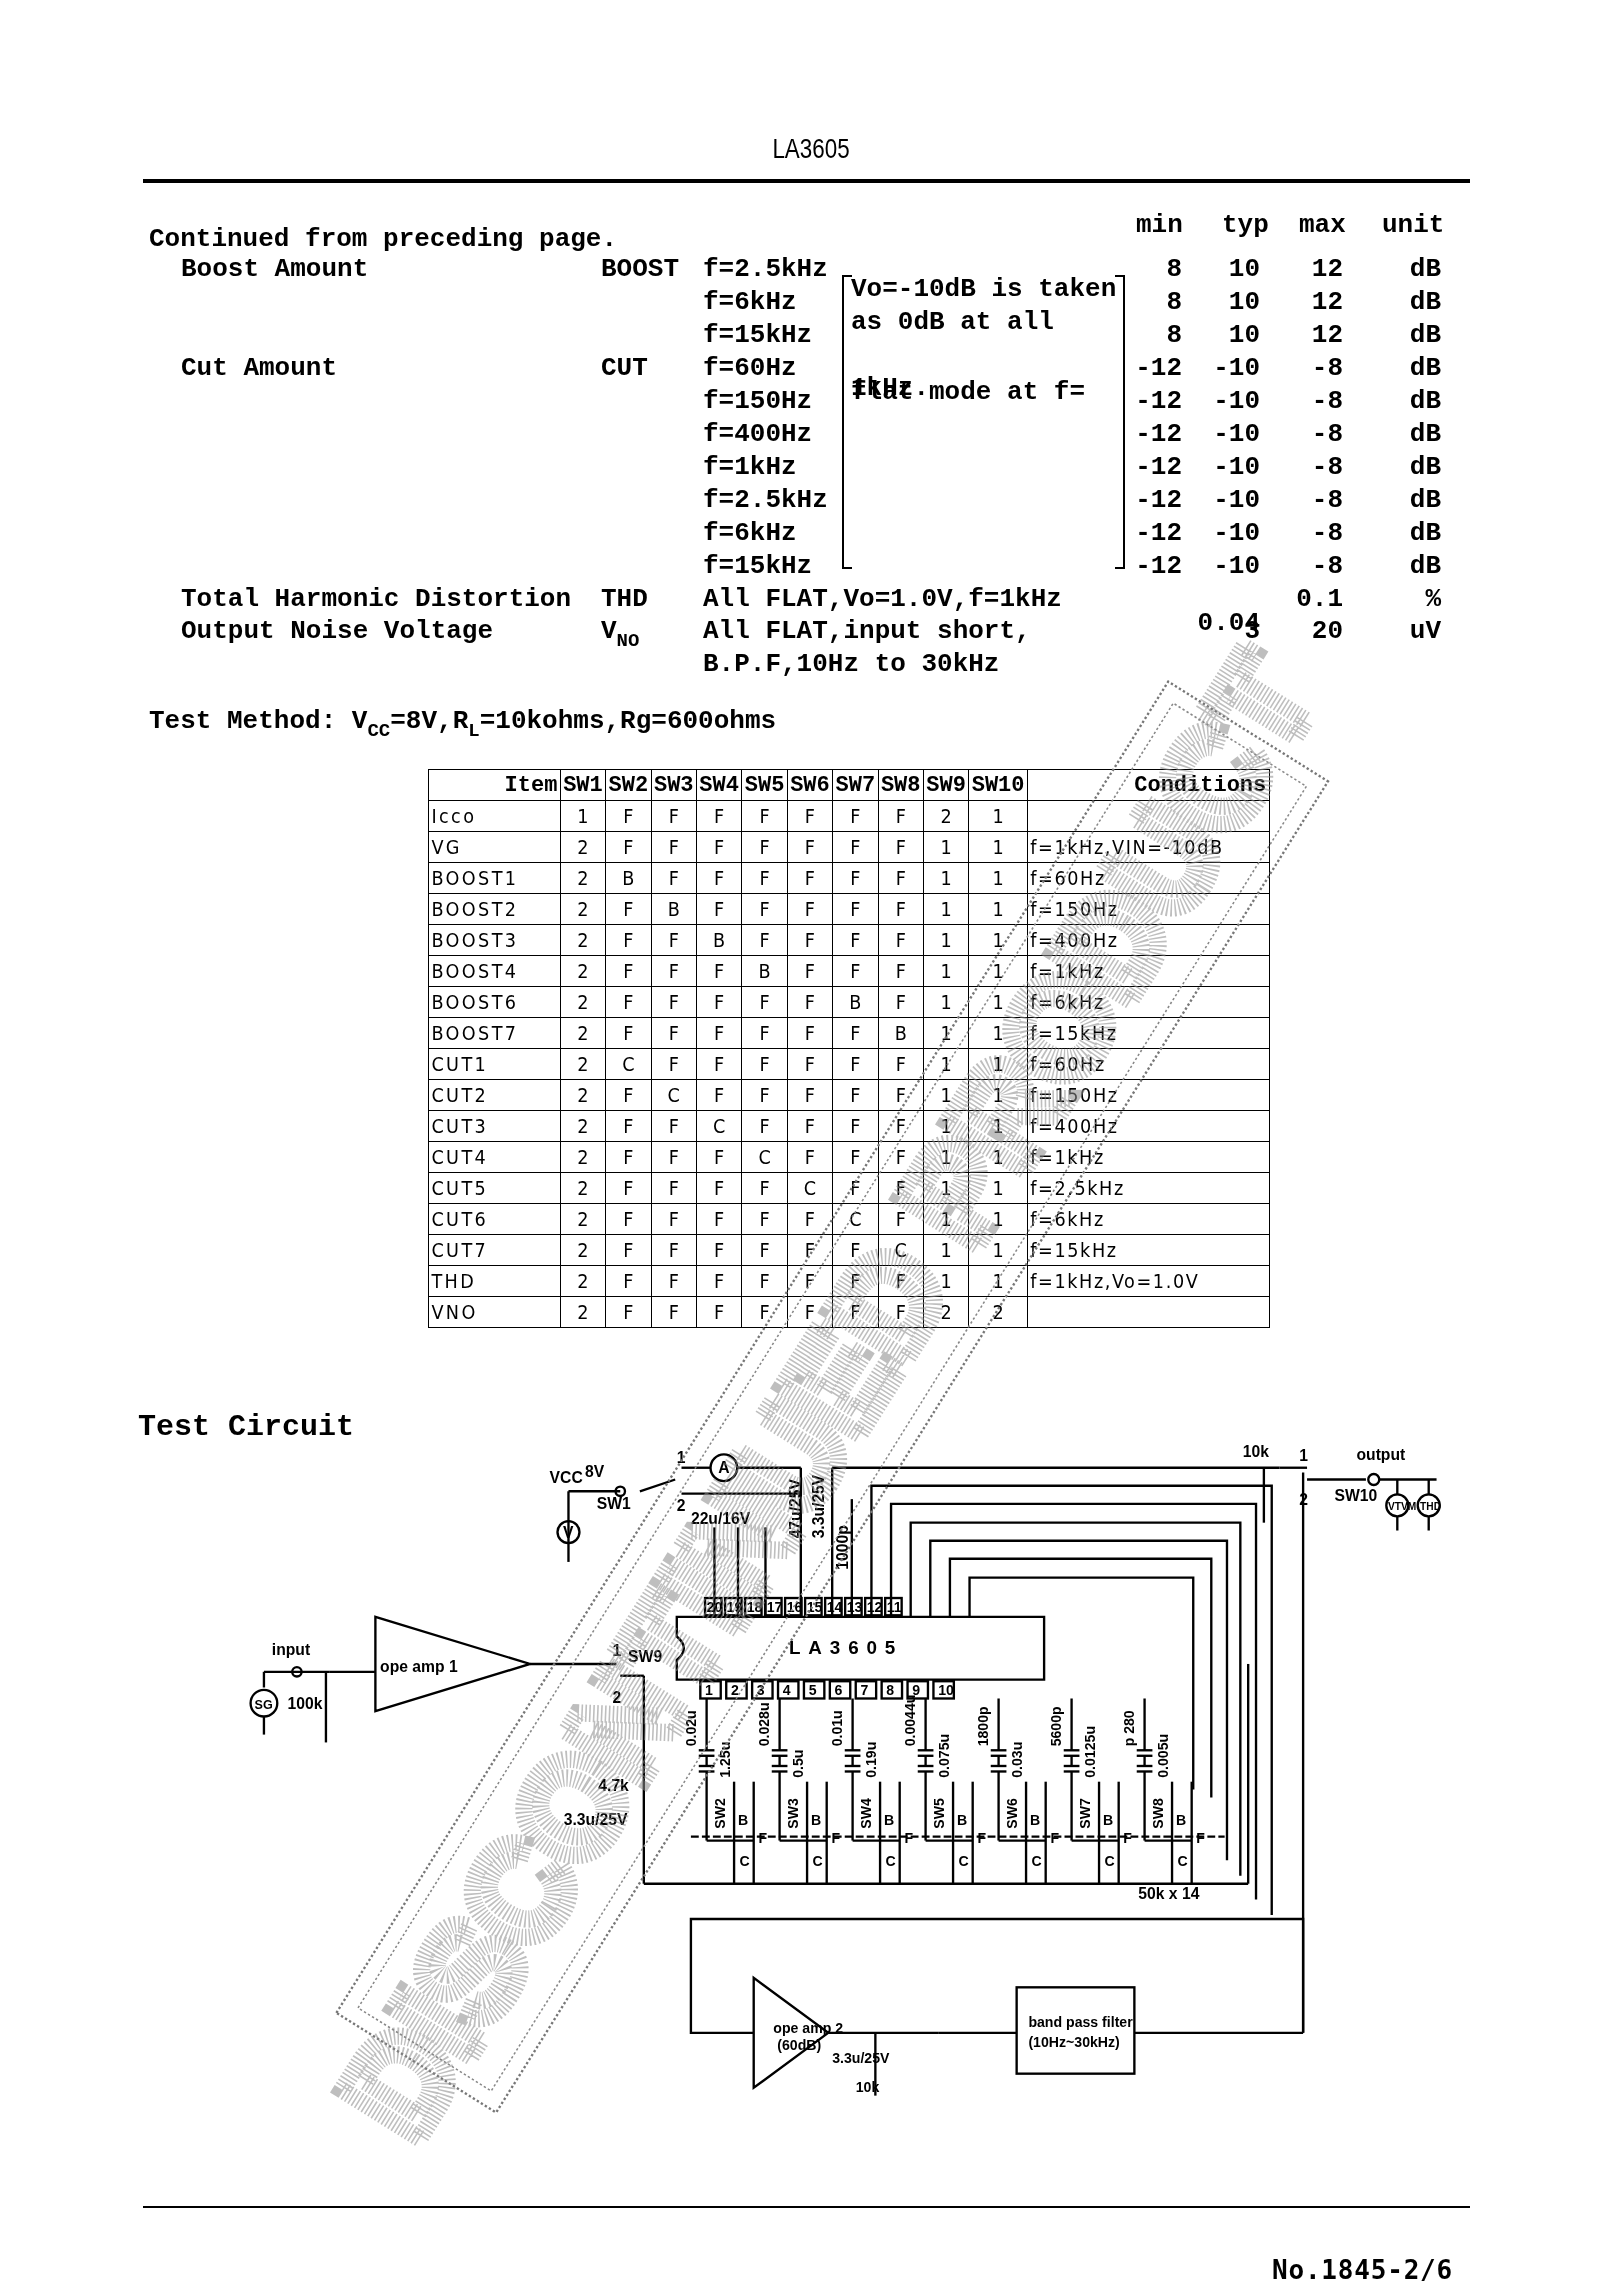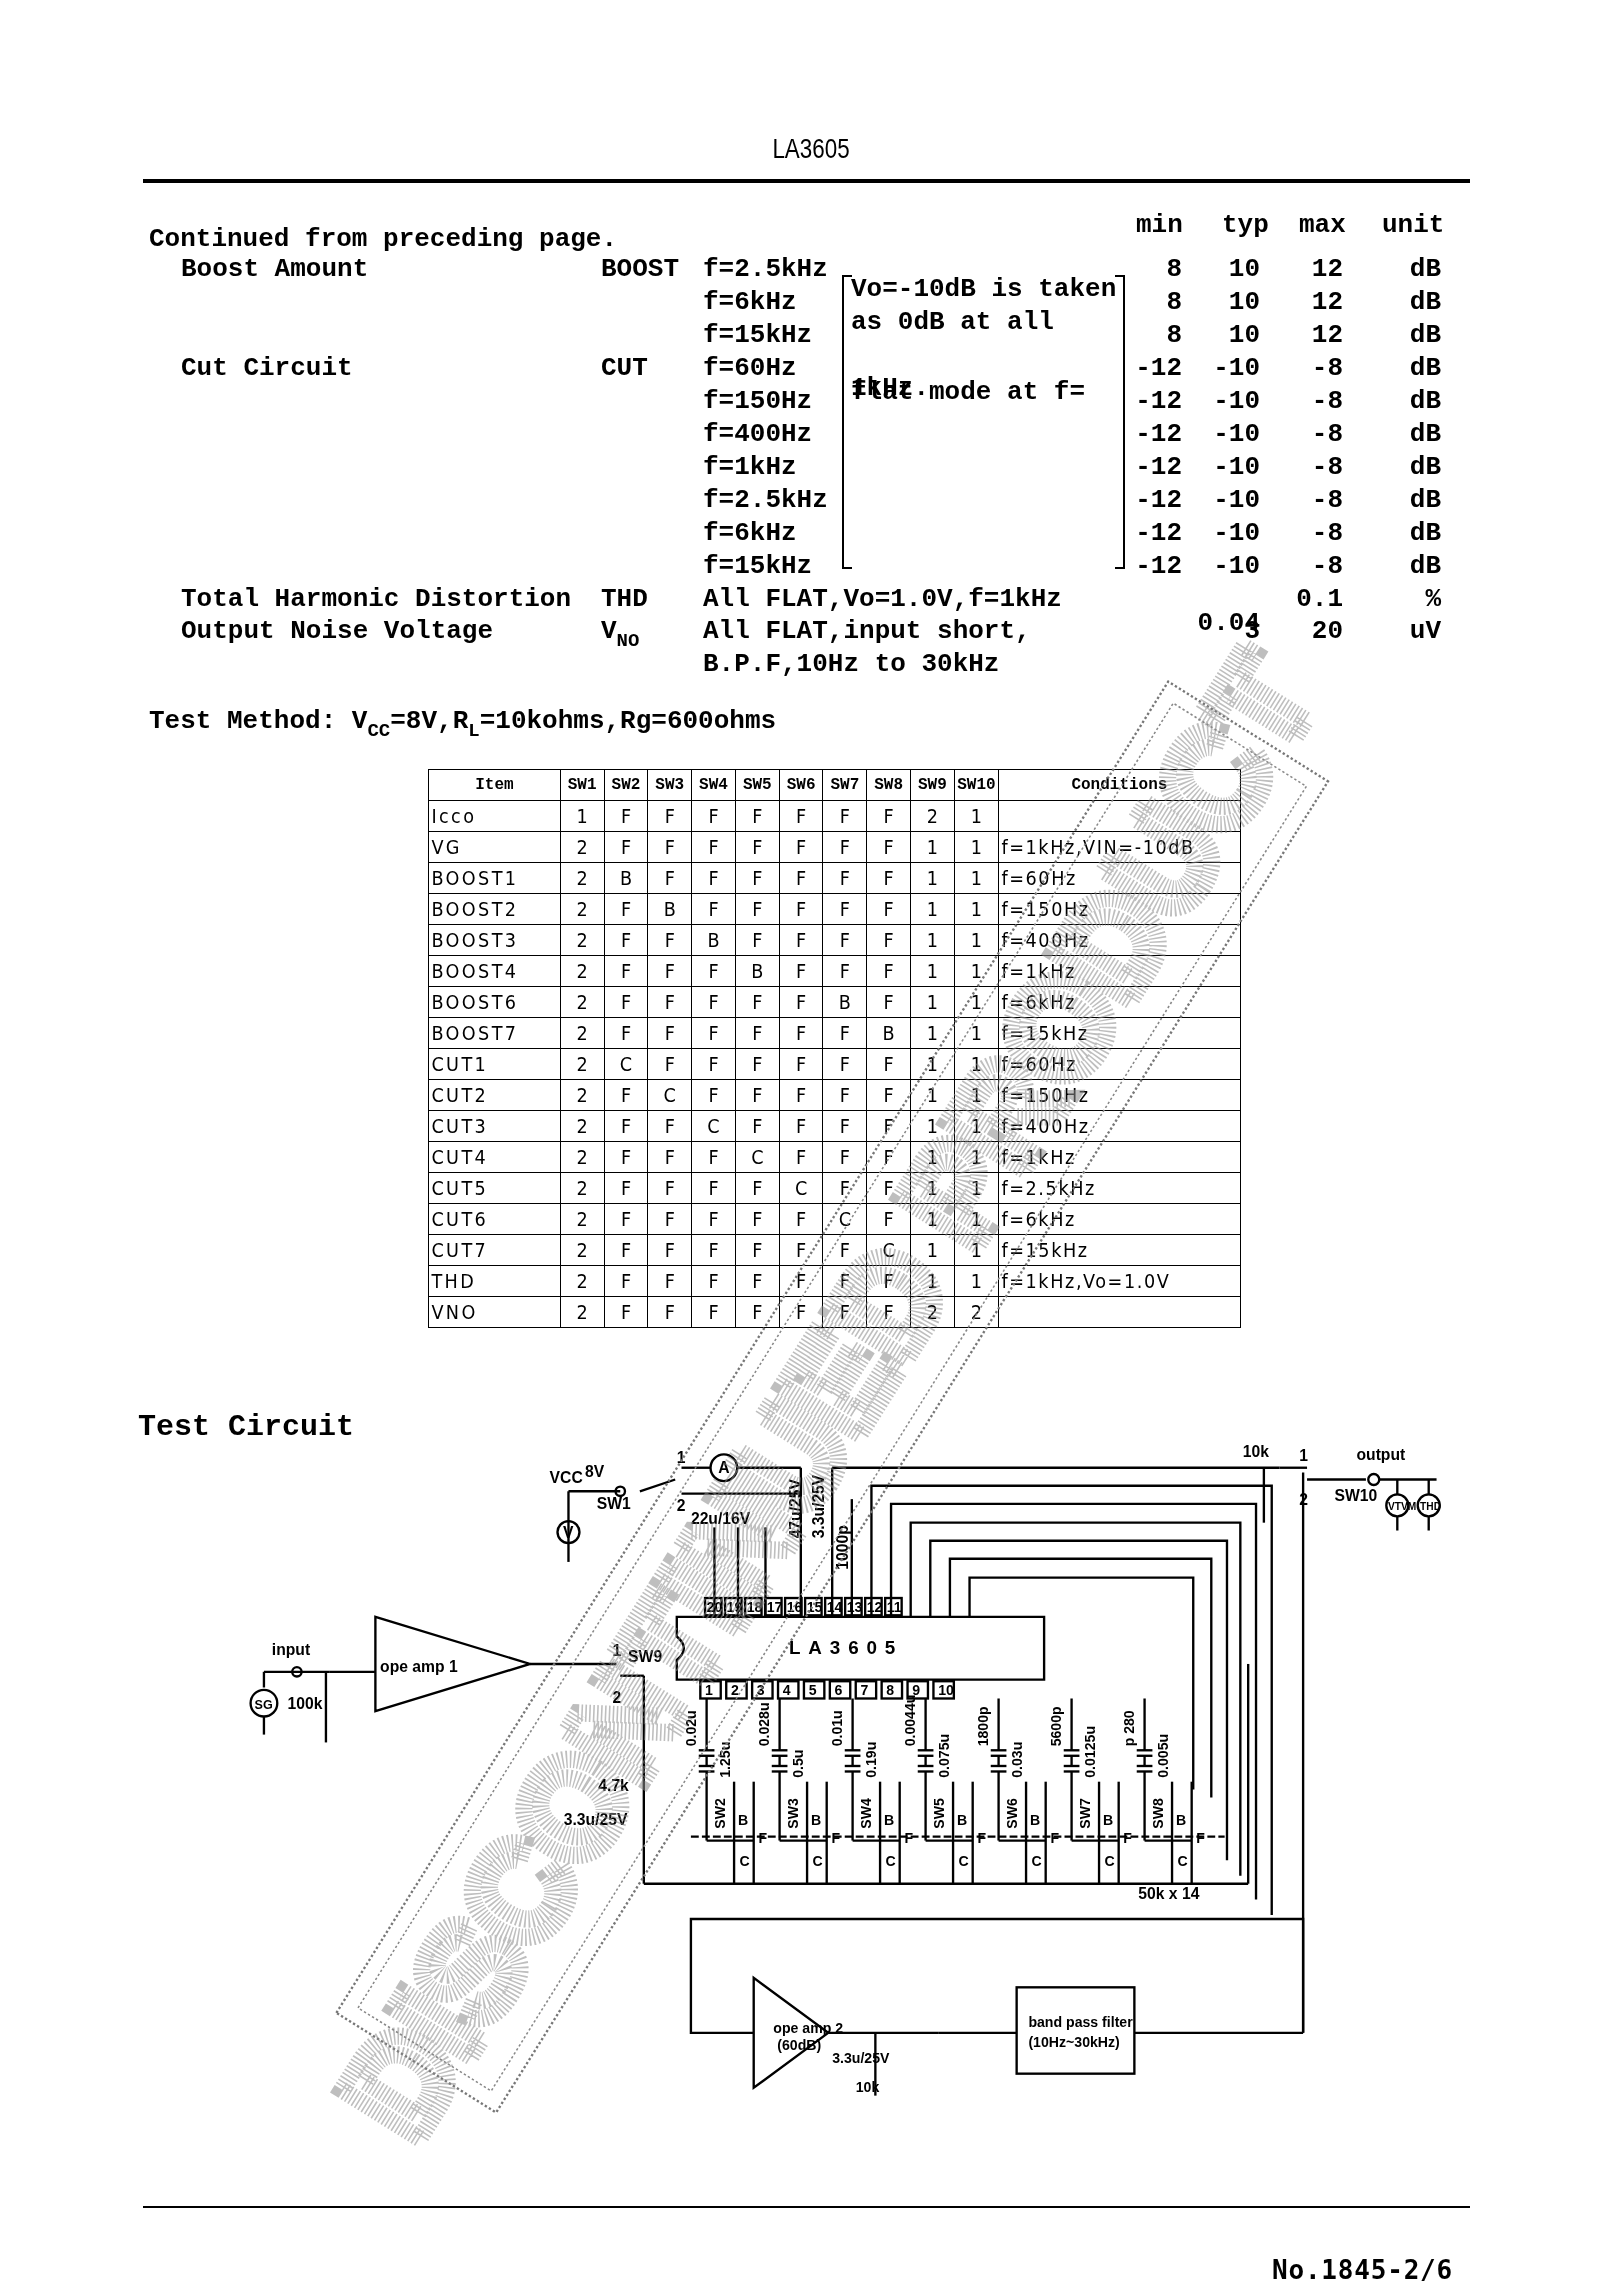--- a/index.html
+++ b/index.html
@@ -9,21 +9,21 @@
     .rule-top { left: 143px; top: 179px; width: 1327px; height: 3.9px; background: #000; }
     .rule-bot { left: 143px; top: 2206px; width: 1327px; height: 2.4px; background: #000; }
     .footer { left: 1272px; top: 2215px; font-size: 26px; font-weight: bold; font-family: "DejaVu Sans Mono", monospace; letter-spacing: 0.8px; margin-top: 40px; }
     .spec { font-family: "Liberation Mono", monospace; font-size: 26px; font-weight: bold; line-height: 33px; white-space: pre; }
     .col-hdr { font-family: "Liberation Mono", monospace; font-size: 26px; font-weight: bold; }
     .bracket-l { border-left: 2.4px solid #000; border-top: 2.4px solid #000; border-bottom: 2.4px solid #000; width: 7.9px; }
     .bracket-r { border-right: 2.4px solid #000; border-top: 2.4px solid #000; border-bottom: 2.4px solid #000; width: 7.9px; }
     .sub { font-size: 19px; vertical-align: -7.9px; }
     table.sw { position: absolute; left: 428px; top: 769px; border-collapse: collapse; font-family: "DejaVu Sans Condensed", "DejaVu Sans", sans-serif; font-size: 19.6px; }
     table.sw td, table.sw th { border: 1.6px solid #000; height: 30px; padding: 0 2.4px; text-align: center; white-space: nowrap; }
-    table.sw th { font-weight: bold; font-family: "Liberation Mono", monospace; font-size: 16px; }
+    table.sw th { font-weight: bold; font-family: "Liberation Mono", monospace; font-size: 22px; text-align: right; }
     table.sw td.item { text-align: left; width: 126px; letter-spacing: 2.4px; }
     table.sw td.cond { text-align: left; width: 236px; letter-spacing: 1.6px; }
     table.sw td.swc { width: 38px; }
     .section-title { font-family: "Liberation Mono", monospace; font-size: 30px; font-weight: bold; }
     svg text { font-family: "Liberation Sans", sans-serif; font-weight: bold; }
     .watermark { position: absolute; left: 0; top: 0; pointer-events: none; }
   </style>
 </head>
 <body>
 
@@ -48,21 +48,21 @@
     <div class="abs spec" style="left: 703px; top: 286px;">f=6kHz</div>
     <div class="abs spec" style="left: 1119px; top: 286px; text-align: right; width: 63px;">8</div>
     <div class="abs spec" style="left: 1197px; top: 286px; text-align: right; width: 63px;">10</div>
     <div class="abs spec" style="left: 1280px; top: 286px; text-align: right; width: 63px;">12</div>
     <div class="abs spec" style="left: 1378px; top: 286px; text-align: right; width: 63px;">dB</div>
     <div class="abs spec" style="left: 703px; top: 319px;">f=15kHz</div>
     <div class="abs spec" style="left: 1119px; top: 319px; text-align: right; width: 63px;">8</div>
     <div class="abs spec" style="left: 1197px; top: 319px; text-align: right; width: 63px;">10</div>
     <div class="abs spec" style="left: 1280px; top: 319px; text-align: right; width: 63px;">12</div>
     <div class="abs spec" style="left: 1378px; top: 319px; text-align: right; width: 63px;">dB</div>
-    <div class="abs spec" style="left: 181px; top: 352px;">Cut Circuit</div>
+    <div class="abs spec" style="left: 181px; top: 352px;">Cut Amount</div>
     <div class="abs spec" style="left: 601px; top: 352px;">CUT</div>
     <div class="abs spec" style="left: 703px; top: 352px;">f=60Hz</div>
     <div class="abs spec" style="left: 1119px; top: 352px; text-align: right; width: 63px;">-12</div>
     <div class="abs spec" style="left: 1197px; top: 352px; text-align: right; width: 63px;">-10</div>
     <div class="abs spec" style="left: 1280px; top: 352px; text-align: right; width: 63px;">-8</div>
     <div class="abs spec" style="left: 1378px; top: 352px; text-align: right; width: 63px;">dB</div>
     <div class="abs spec" style="left: 703px; top: 385px;">f=150Hz</div>
     <div class="abs spec" style="left: 1119px; top: 385px; text-align: right; width: 63px;">-12</div>
     <div class="abs spec" style="left: 1197px; top: 385px; text-align: right; width: 63px;">-10</div>
     <div class="abs spec" style="left: 1280px; top: 385px; text-align: right; width: 63px;">-8</div>

